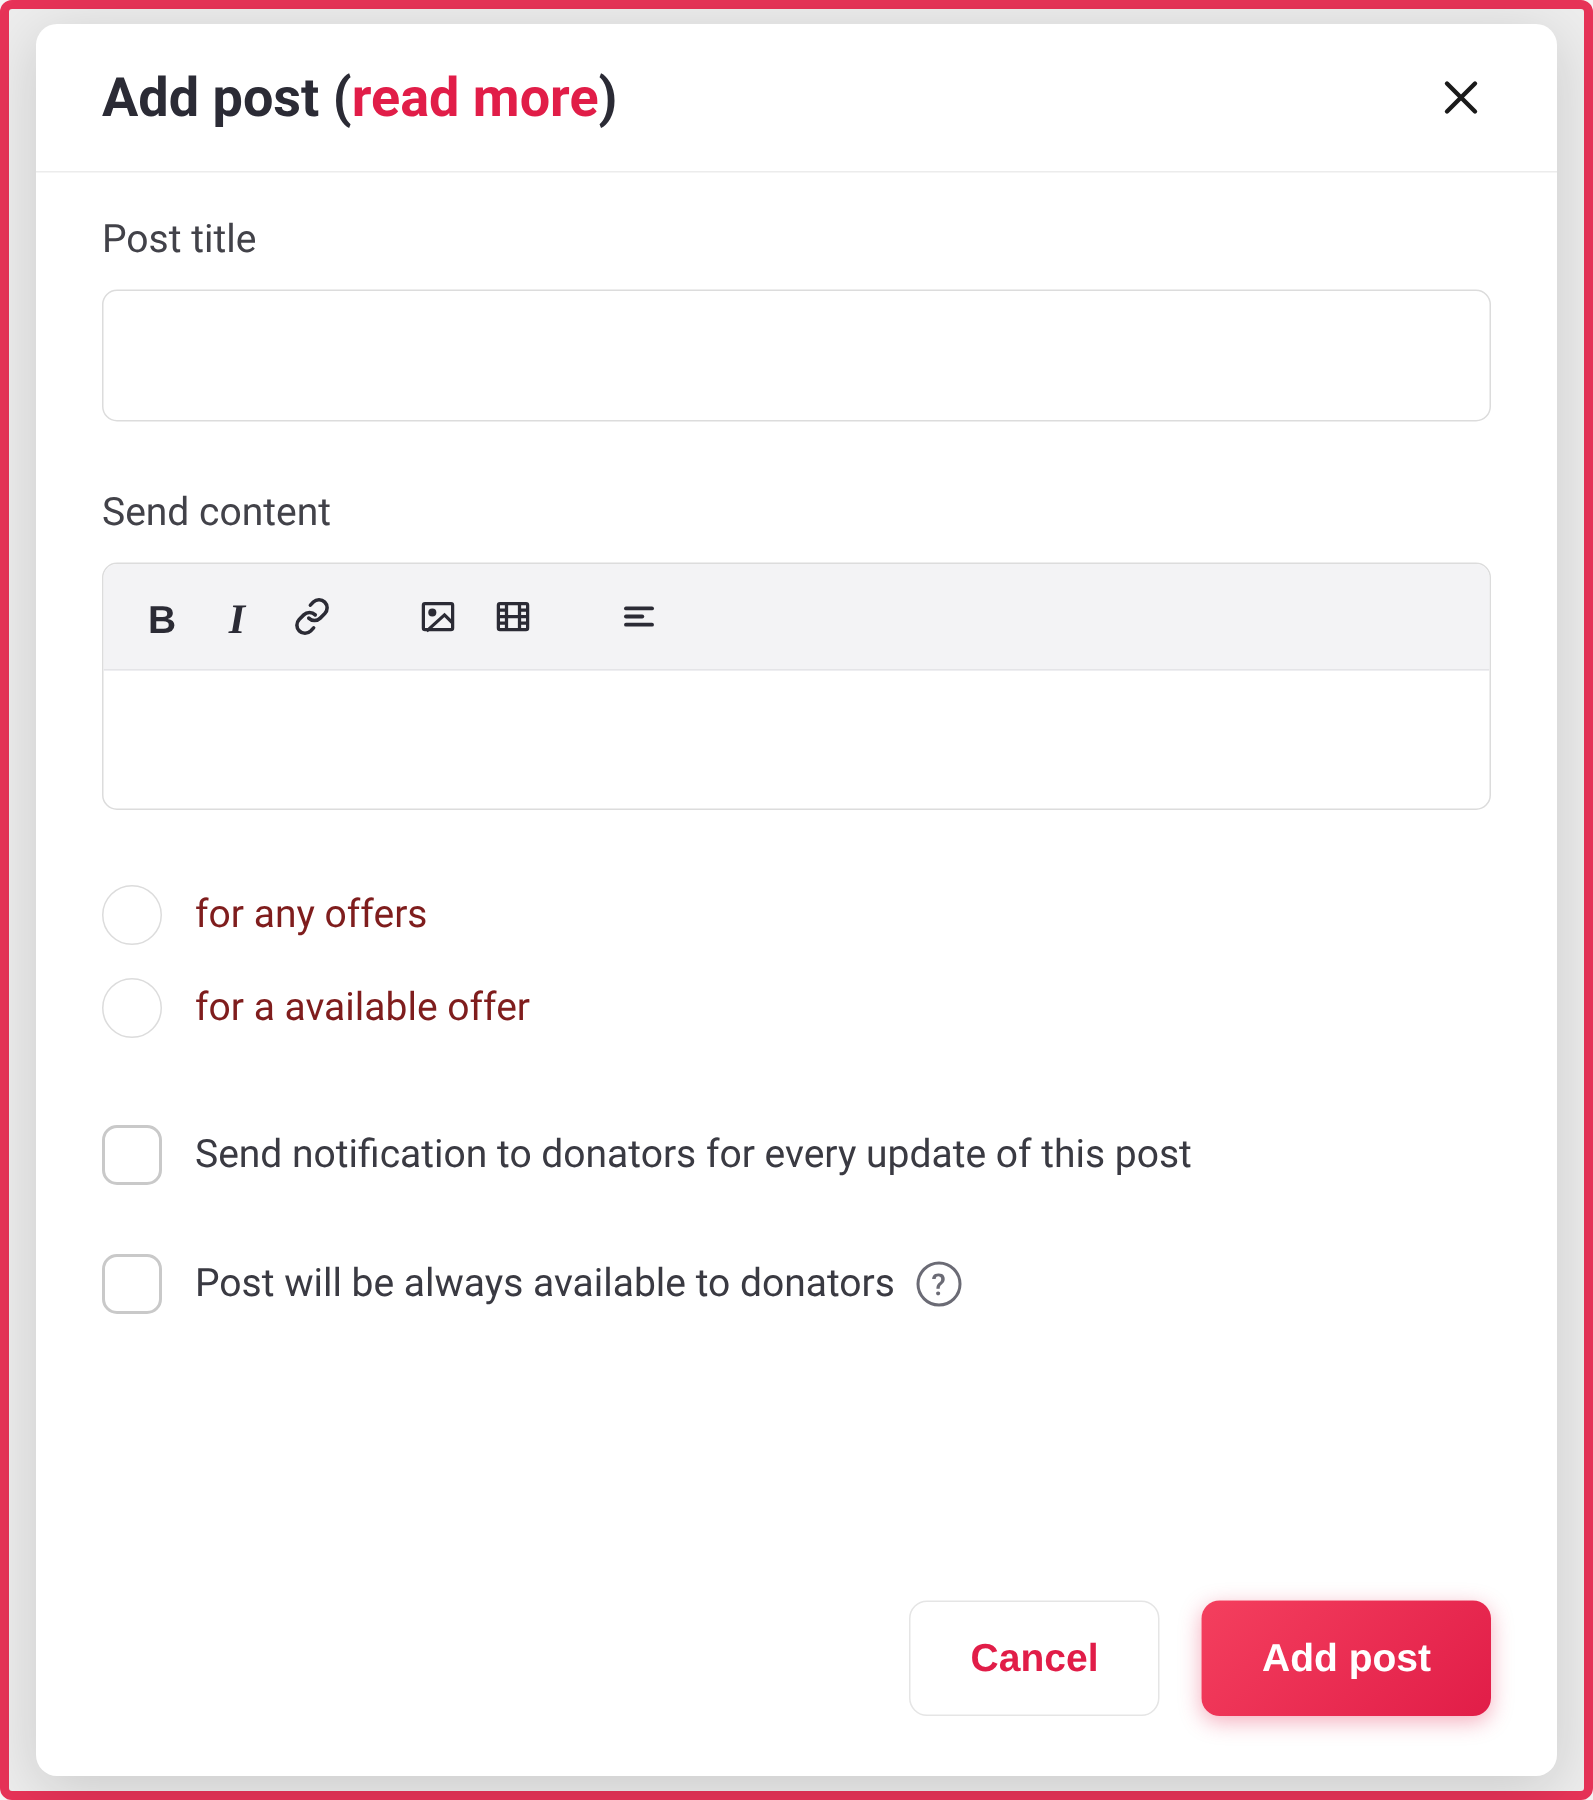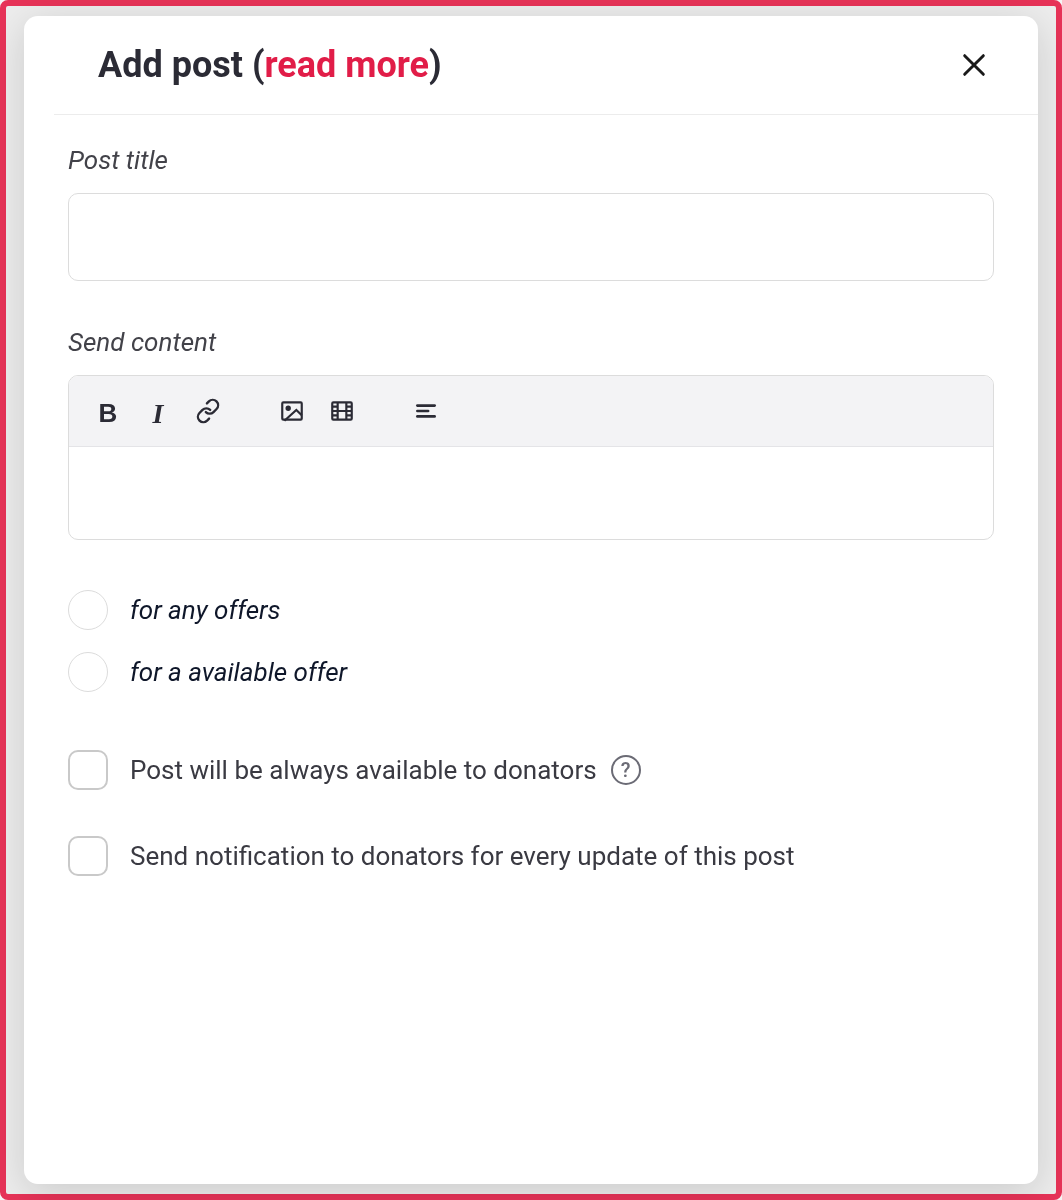--- a/index.html
+++ b/index.html
@@ -34,21 +34,20 @@
       display: flex;
       flex-direction: column;
       overflow: hidden;
     }
     .modal-header {
       display: flex;
       align-items: center;
       justify-content: space-between;
       padding: 28px 44px 28px 44px;
       border-bottom: 1px solid #ececec;
-      margin-left: 30px;
     }
     .modal-title {
       font-size: 36px;
       font-weight: 700;
       color: #2b2b35;
     }
     .modal-title .paren {
       color: #2b2b35;
     }
     .modal-title .read-more {
@@ -73,21 +72,20 @@
     .modal-body {
       flex: 1;
       padding: 30px 44px 20px 44px;
       overflow-y: auto;
     }
     .field-label {
       font-size: 26px;
       color: #424249;
       margin-bottom: 18px;
       display: block;
-      font-style: italic;
     }
     .text-input {
       width: 100%;
       height: 88px;
       border: 1.5px solid #dcdcdc;
       border-radius: 10px;
       font-size: 22px;
       padding: 0 20px;
       background: #fff;
       outline: none;
@@ -148,23 +146,22 @@
       width: 40px;
       height: 40px;
       border: 1.5px solid #dcdcdc;
       border-radius: 50%;
       background: #fff;
       flex-shrink: 0;
       cursor: pointer;
     }
     .radio-label {
       font-size: 26px;
-      color: #0f172a;
-      cursor: pointer;
-      font-style: italic;
+      color: #7f1d1d;
+      cursor: pointer;
     }
     .check-group {
       margin-top: 58px;
       display: flex;
       flex-direction: column;
       gap: 46px;
     }
     .check-row {
       display: flex;
       align-items: center;
@@ -303,28 +300,32 @@
         </div>
         <div class="radio-row">
           <div class="radio-circle"></div>
           <span class="radio-label">for a available offer</span>
         </div>
       </div>
 
       <div class="check-group">
         <div class="check-row">
           <div class="check-box"></div>
+          <span class="check-label">Send notification to donators for every update of this post</span>
+        </div>
+        <div class="check-row">
+          <div class="check-box"></div>
           <span class="check-label">
             <span>Post will be always available to donators</span>
             <span class="help-icon">?</span>
           </span>
         </div>
-        <div class="check-row">
-          <div class="check-box"></div>
-          <span class="check-label">Send notification to donators for every update of this post</span>
-        </div>
       </div>
 
     </div>
 
+    <div class="modal-footer">
+      <button class="btn btn-cancel">Cancel</button>
+      <button class="btn btn-primary">Add post</button>
+    </div>
 
   </div>
 </div>
 
 </body></html>

